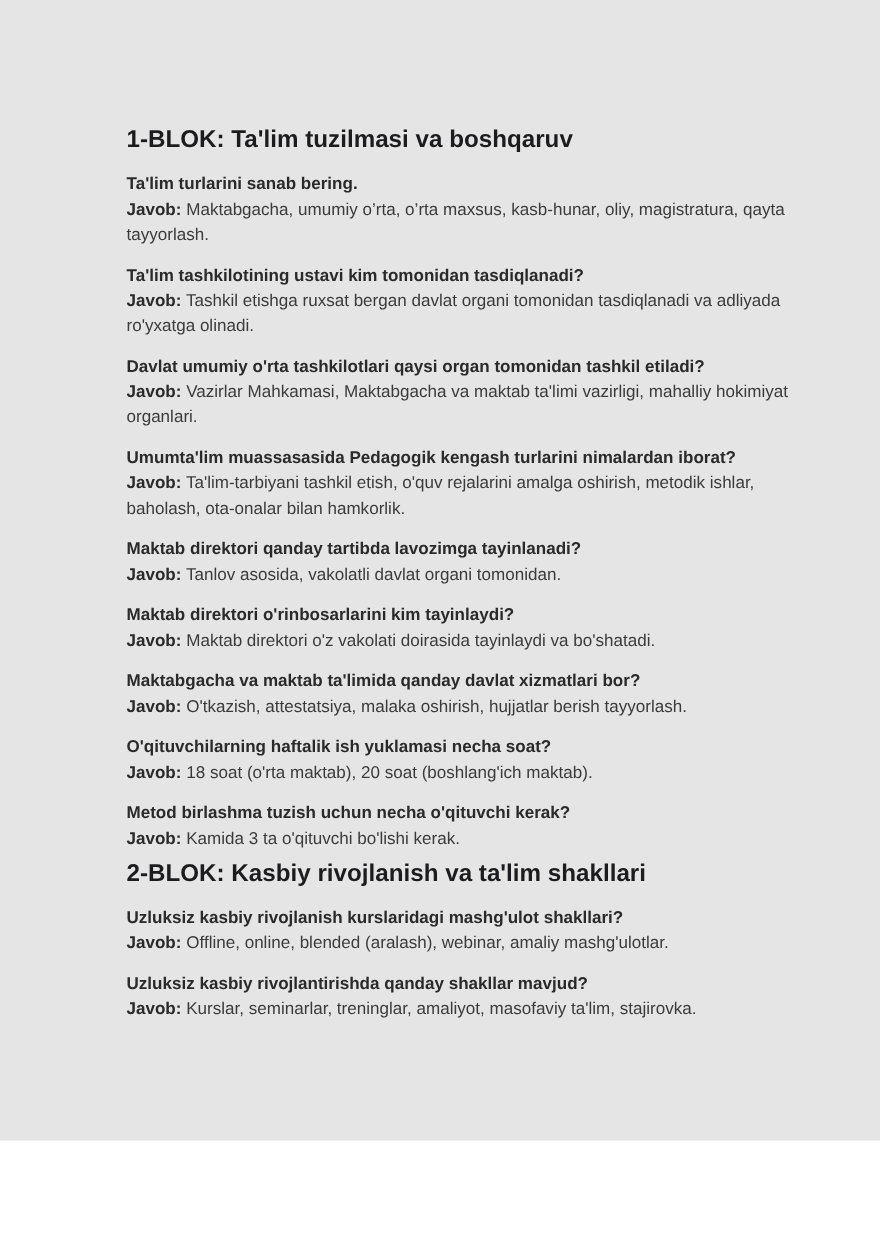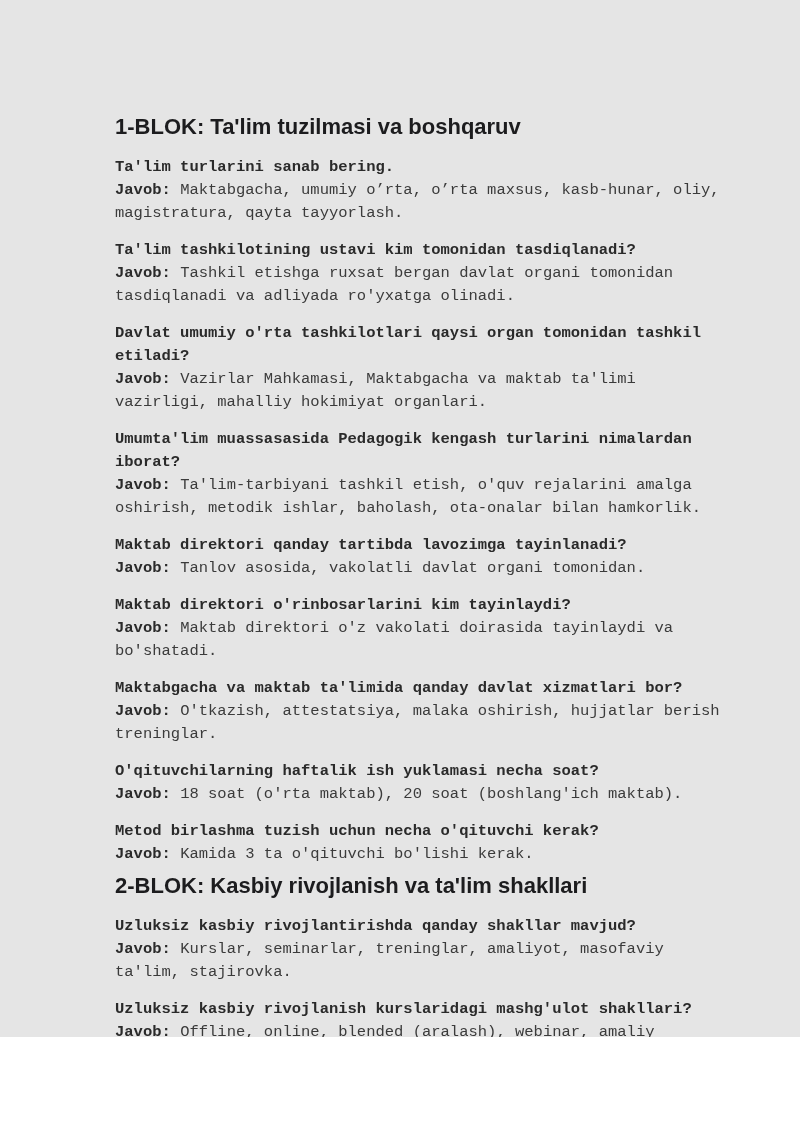--- a/index.html
+++ b/index.html
@@ -24,21 +24,20 @@
   }
   .block-heading + .block-heading,
   .qa-item + .block-heading {
     margin-top: 5px;
   }
   .qa-item {
     margin-top: 14px;
     font-size: 15.5px;
     line-height: 23px;
     color: #3b3b3b;
-    font-family: Liberation Mono, monospace;
   }
   .question {
     font-weight: 700;
     color: #2a2a2a;
   }
   .answer { font-weight: 400; }
   .answer strong {
     font-weight: 700;
     color: #2a2a2a;
   }
@@ -70,33 +69,33 @@
       <div class="qa-item">
         <div class="question">Maktab direktori qanday tartibda lavozimga tayinlanadi?</div>
         <div class="answer"><strong>Javob:</strong> <span>Tanlov asosida, vakolatli davlat organi tomonidan.</span></div>
       </div>
       <div class="qa-item">
         <div class="question">Maktab direktori o'rinbosarlarini kim tayinlaydi?</div>
         <div class="answer"><strong>Javob:</strong> <span>Maktab direktori o'z vakolati doirasida tayinlaydi va bo'shatadi.</span></div>
       </div>
       <div class="qa-item">
         <div class="question">Maktabgacha va maktab ta'limida qanday davlat xizmatlari bor?</div>
-        <div class="answer"><strong>Javob:</strong> <span>O'tkazish, attestatsiya, malaka oshirish, hujjatlar berish treninglar.</span></div>
+        <div class="answer"><strong>Javob:</strong> <span>O'tkazish, attestatsiya, malaka oshirish, hujjatlar berish tayyorlash.</span></div>
       </div>
       <div class="qa-item">
         <div class="question">O'qituvchilarning haftalik ish yuklamasi necha soat?</div>
         <div class="answer"><strong>Javob:</strong> <span>18 soat (o'rta maktab), 20 soat (boshlang'ich maktab).</span></div>
       </div>
       <div class="qa-item">
         <div class="question">Metod birlashma tuzish uchun necha o'qituvchi kerak?</div>
         <div class="answer"><strong>Javob:</strong> <span>Kamida 3 ta o'qituvchi bo'lishi kerak.</span></div>
       </div>
       <h2 class="block-heading">2-BLOK: Kasbiy rivojlanish va ta'lim shakllari</h2>
       <div class="qa-item">
+        <div class="question">Uzluksiz kasbiy rivojlanish kurslaridagi mashg'ulot shakllari?</div>
+        <div class="answer"><strong>Javob:</strong> <span>Offline, online, blended (aralash), webinar, amaliy mashg'ulotlar.</span></div>
+      </div>
+      <div class="qa-item">
         <div class="question">Uzluksiz kasbiy rivojlantirishda qanday shakllar mavjud?</div>
         <div class="answer"><strong>Javob:</strong> <span>Kurslar, seminarlar, treninglar, amaliyot, masofaviy ta'lim, stajirovka.</span></div>
-      </div>
-      <div class="qa-item">
-        <div class="question">Uzluksiz kasbiy rivojlanish kurslaridagi mashg'ulot shakllari?</div>
-        <div class="answer"><strong>Javob:</strong> <span>Offline, online, blended (aralash), webinar, amaliy mashg'ulotlar.</span></div>
       </div>
     </main>
 </div>
 
 </body></html>

